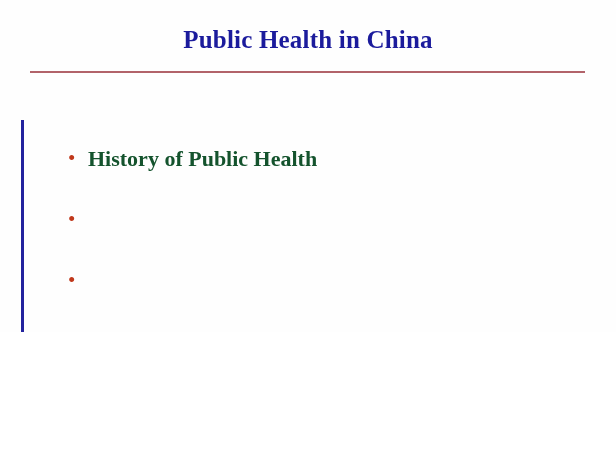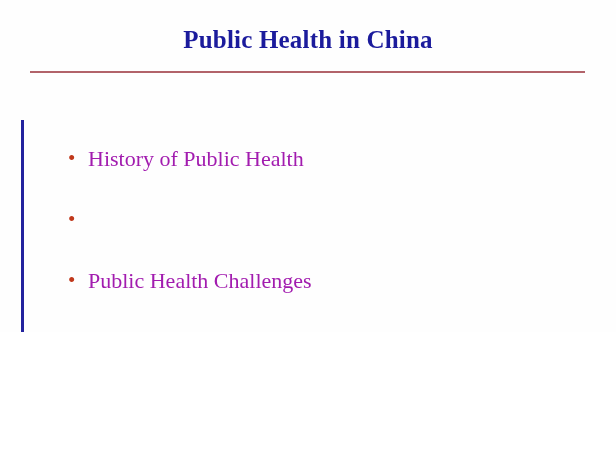--- a/index.html
+++ b/index.html
@@ -78,24 +78,24 @@
     width: 20px;
     flex: 0 0 20px;
     color: #c0381b;
     font-size: 21px;
     line-height: 25px;
     text-align: left;
     padding-left: 2px;
   }
   .bullet-text {
     font-family: "Liberation Serif", "DejaVu Serif", serif;
-    font-weight: normal;
+    font-weight: bold;
     font-size: 22px;
     line-height: 26px;
-    color: #a21caf;
+    color: #14532d;
     white-space: nowrap;
   }
 
   
   .home-button {
     position: absolute;
     left: 288px;
     top: 433px;
     width: 26px;
     height: 25px;
@@ -127,21 +127,20 @@
       <span class="bullet-marker">•</span>
       <span class="bullet-text">History of Public Health</span>
     </div>
 
     <div class="bullet-item">
       <span class="bullet-marker">•</span>
     </div>
 
     <div class="bullet-item">
       <span class="bullet-marker">•</span>
-      <span class="bullet-text">Public Health Challenges</span>
     </div>
 
   </div>
 
   <div class="home-button">
     <span>
       <svg width="16" height="15" viewBox="0 0 16 15" aria-hidden="true">
         <polygon points="8,1 15,7 12.6,7 12.6,13.5 3.4,13.5 3.4,7 1,7" fill="#4d4d4d"></polygon>
         <rect x="6.6" y="9" width="2.8" height="4.5" fill="#8c8c8c"></rect>
       </svg>

